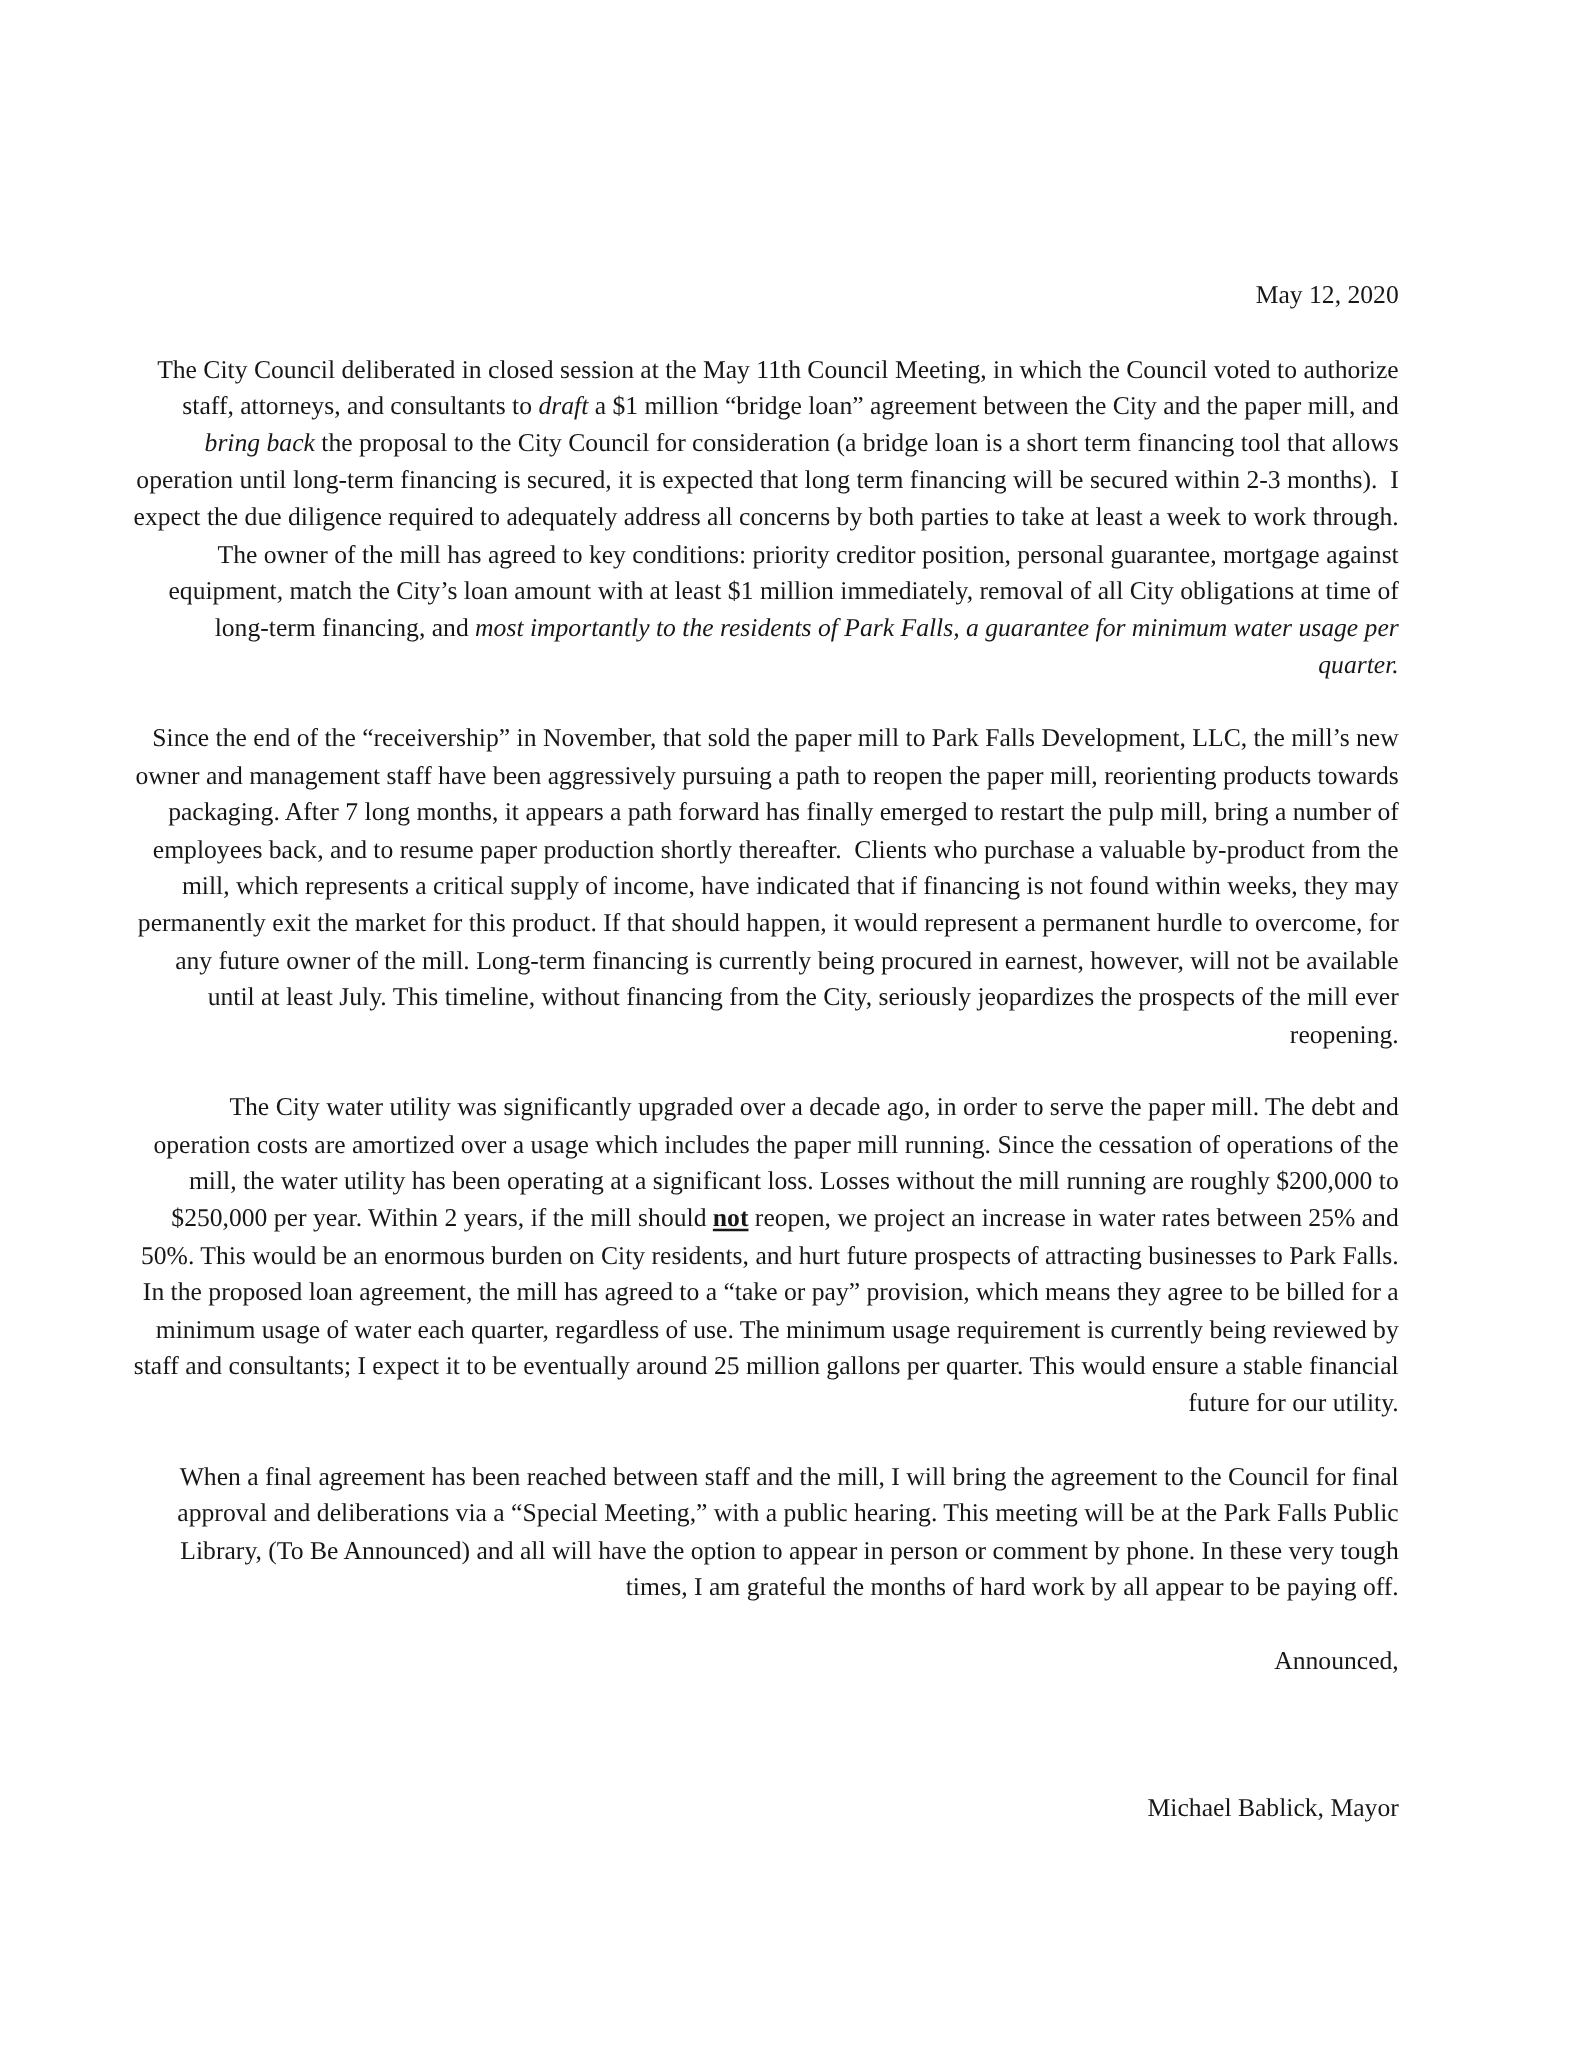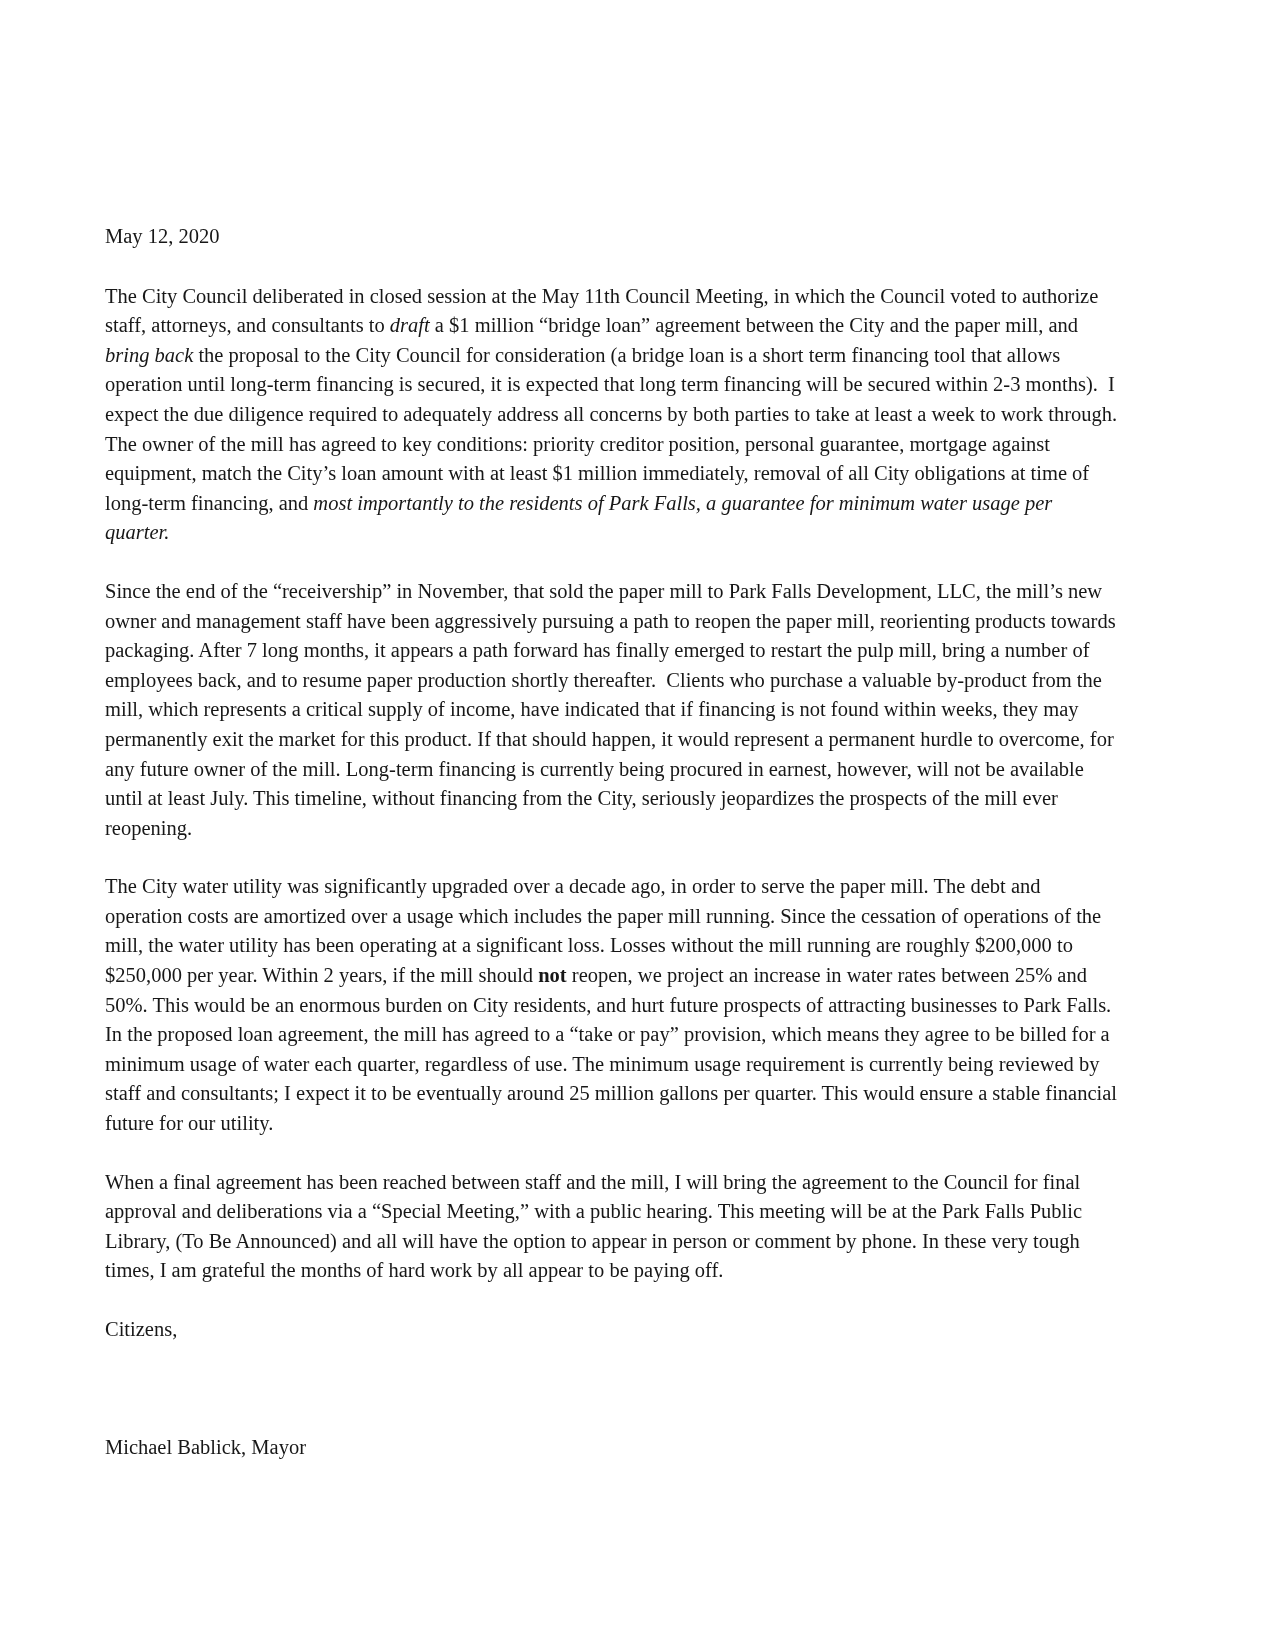--- a/index.html
+++ b/index.html
@@ -17,50 +17,50 @@
   }
   .letter-body {
     position: absolute;
     left: 105px;
     top: 222px;
     width: 1014px;
     font-family: "Liberation Serif", "DejaVu Serif", serif;
     font-size: 20.5px;
     line-height: 29.6px;
     color: #171717;
-    text-align: left;
+    text-align: right;
     -webkit-font-smoothing: antialiased;
   }
   .blk {
     margin: 0 0 29.6px 0;
     white-space: pre-wrap;
   }
   .blk.date        { margin-bottom: 30px; }
   .blk.salutation  { margin-bottom: 30px; }
   .blk.para        { margin-bottom: 29px; }
   .blk.closing     { margin-bottom: 88px; }
   .blk.signature   { margin-bottom: 0; margin-top: 28px; }
   em { }
-  strong { font-weight: bold; }
+  strong { font-weight: bold; text-decoration: underline; }
 </style>
 </head>
 <body>
 
 <div class="page">
   <div class="letter-body">
 
     <p class="blk date">May 12, 2020</p>
 
 
     <p class="blk para"><span>The City Council deliberated in closed session at the May 11th Council Meeting, in which the Council voted to authorize staff, attorneys, and consultants to </span><em>draft</em><span> a $1 million “bridge loan” agreement between the City and the paper mill, and </span><em>bring back</em><span> the proposal to the City Council for consideration (a bridge loan is a short term financing tool that allows operation until long-term financing is secured, it is expected that long term financing will be secured within 2-3 months).  I expect the due diligence required to adequately address all concerns by both parties to take at least a week to work through. The owner of the mill has agreed to key conditions: priority creditor position, personal guarantee, mortgage against equipment, match the City’s loan amount with at least $1 million immediately, removal of all City obligations at time of long-term financing, and </span><em>most importantly to the residents of Park Falls, a guarantee for minimum water usage per quarter.</em></p>
 
     <p class="blk para">Since the end of the “receivership” in November, that sold the paper mill to Park Falls Development, LLC, the mill’s new owner and management staff have been aggressively pursuing a path to reopen the paper mill, reorienting products towards packaging. After 7 long months, it appears a path forward has finally emerged to restart the pulp mill, bring a number of employees back, and to resume paper production shortly thereafter.  Clients who purchase a valuable by-product from the mill, which represents a critical supply of income, have indicated that if financing is not found within weeks, they may permanently exit the market for this product. If that should happen, it would represent a permanent hurdle to overcome, for any future owner of the mill. Long-term financing is currently being procured in earnest, however, will not be available until at least July. This timeline, without financing from the City, seriously jeopardizes the prospects of the mill ever reopening.</p>
 
     <p class="blk para"><span>The City water utility was significantly upgraded over a decade ago, in order to serve the paper mill. The debt and operation costs are amortized over a usage which includes the paper mill running. Since the cessation of operations of the mill, the water utility has been operating at a significant loss. Losses without the mill running are roughly $200,000 to $250,000 per year. Within 2 years, if the mill should </span><strong>not</strong><span> reopen, we project an increase in water rates between 25% and 50%. This would be an enormous burden on City residents, and hurt future prospects of attracting businesses to Park Falls. In the proposed loan agreement, the mill has agreed to a “take or pay” provision, which means they agree to be billed for a minimum usage of water each quarter, regardless of use. The minimum usage requirement is currently being reviewed by staff and consultants; I expect it to be eventually around 25 million gallons per quarter. This would ensure a stable financial future for our utility.</span></p>
 
     <p class="blk para">When a final agreement has been reached between staff and the mill, I will bring the agreement to the Council for final approval and deliberations via a “Special Meeting,” with a public hearing. This meeting will be at the Park Falls Public Library, (To Be Announced) and all will have the option to appear in person or comment by phone. In these very tough times, I am grateful the months of hard work by all appear to be paying off.</p>
 
-    <p class="blk closing">Citizens,</p>
+    <p class="blk closing">Announced,</p>
 
     <p class="blk signature">Michael Bablick, Mayor</p>
 
   </div>
 </div>
 
 </body></html>

